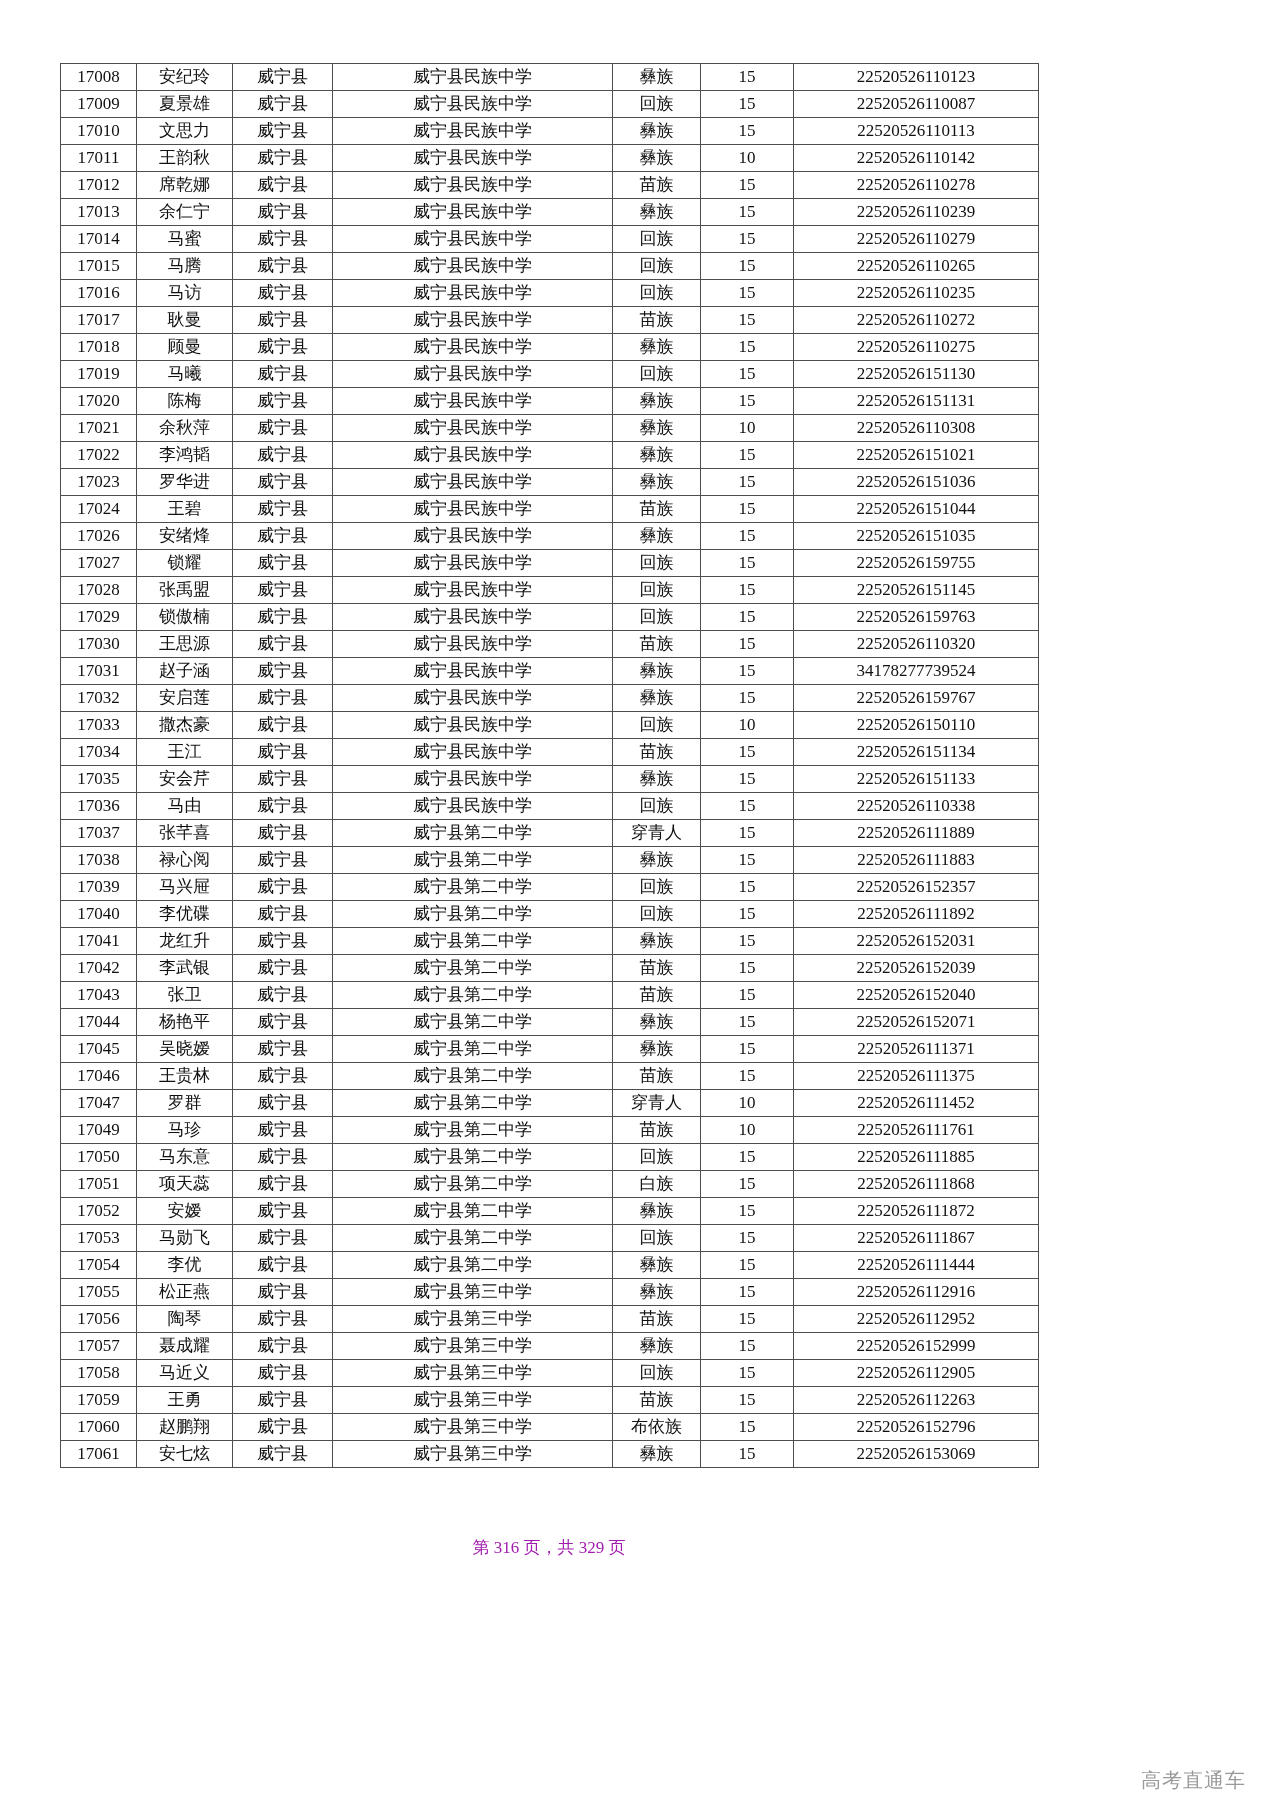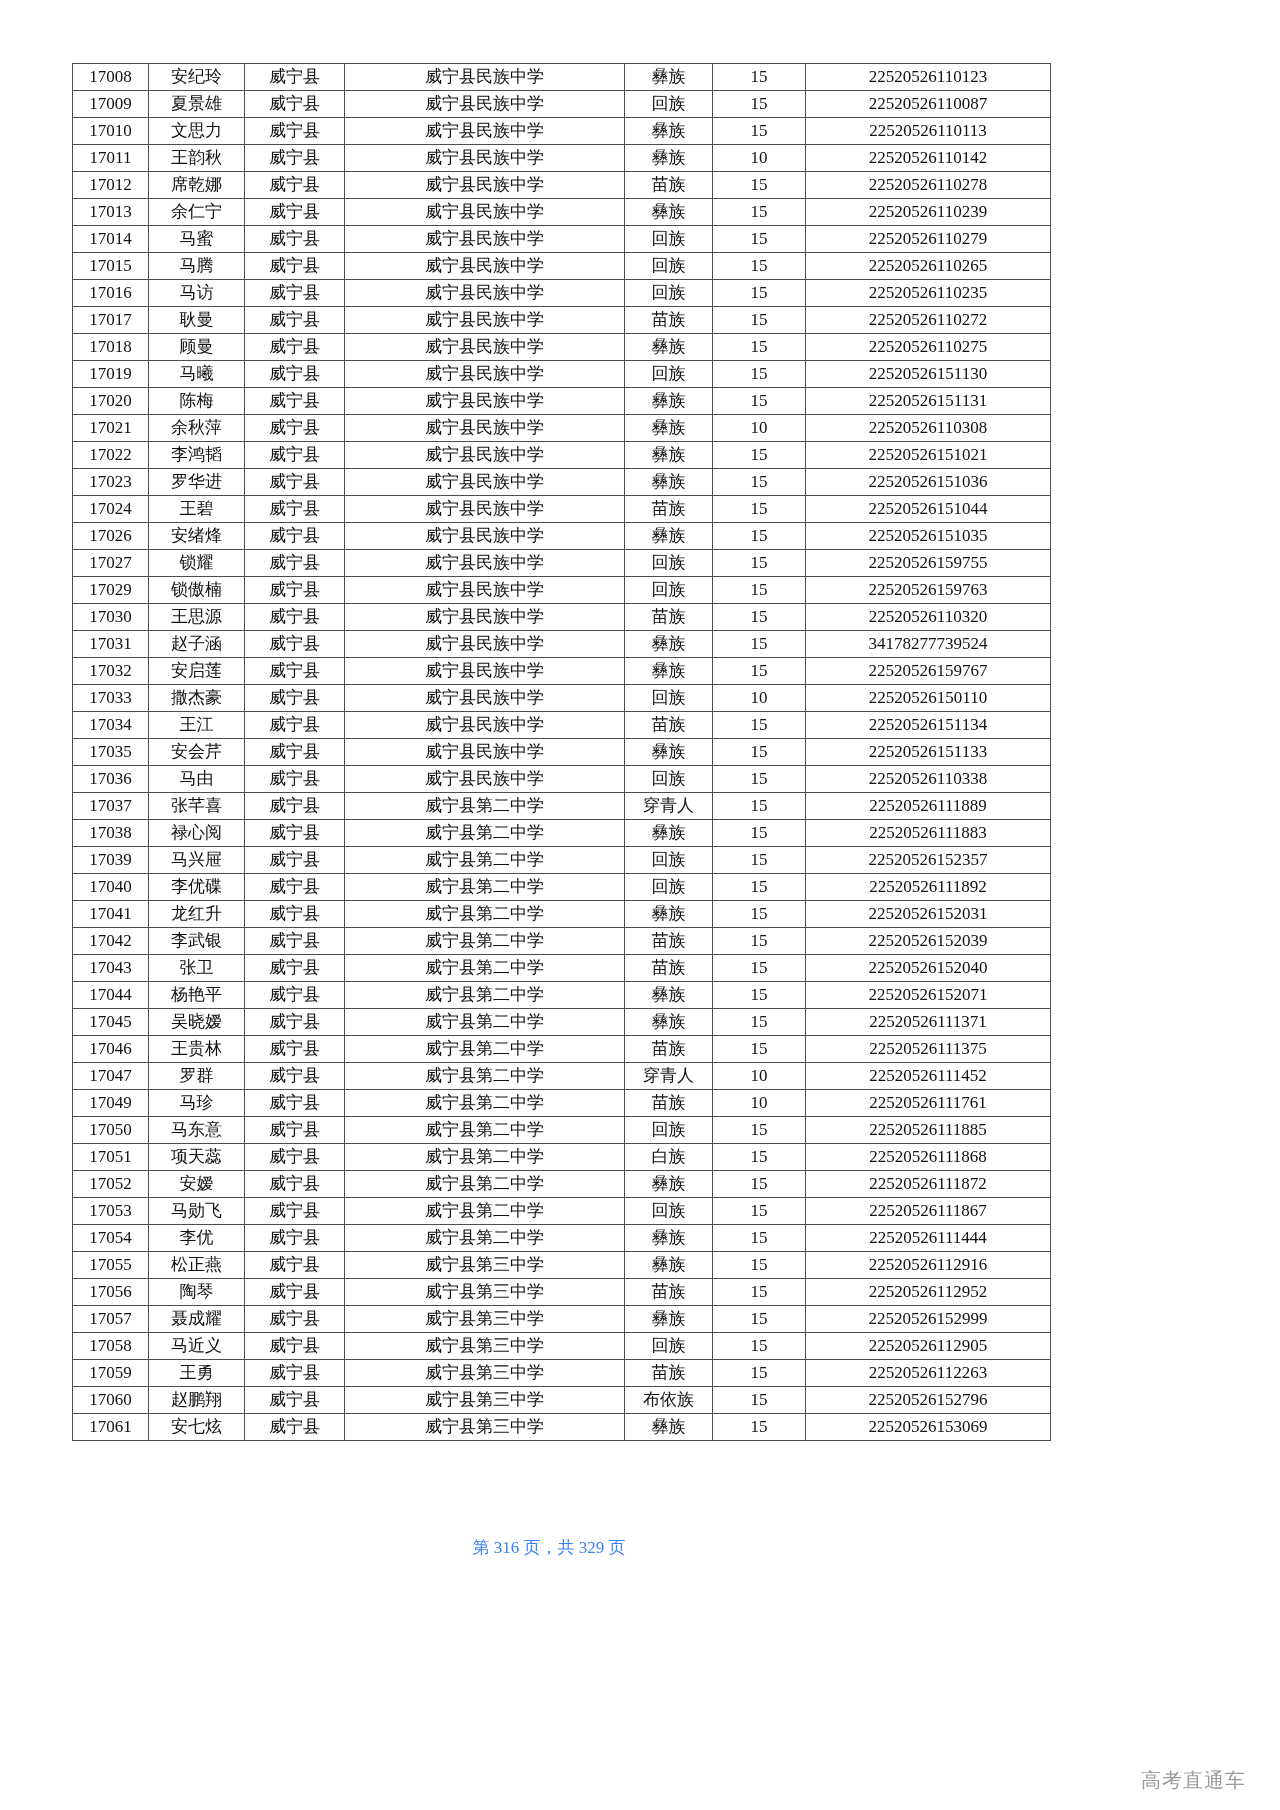--- a/index.html
+++ b/index.html
@@ -6,21 +6,21 @@
   body {
     width: 1280px;
     height: 1810px;
     background: #ffffff;
     position: relative;
     font-family: "Liberation Serif", "DejaVu Serif", serif;
     color: #111111;
   }
   table.roster {
     position: absolute;
-    left: 72px;
+    left: 60px;
     top: 63px;
     border-collapse: collapse;
     table-layout: fixed;
     width: 978px;
     border-radius: 14px;
   }
   table.roster td {
     border: 1px solid #4d4d4d;
     height: 26px;
     padding: 0 2px;
@@ -31,21 +31,21 @@
     white-space: nowrap;
     overflow: hidden;
   }
   .page-footer {
     position: absolute;
     left: 60px;
     width: 978px;
     top: 1536px;
     text-align: center;
     font-size: 17px;
-    color: #3b82f6;
+    color: #a21caf;
   }
   .watermark {
     position: absolute;
     right: 34px;
     bottom: 16px;
     font-size: 20px;
     color: #9a9a9a;
     letter-spacing: 1px;
   }
 </style>
@@ -228,20 +228,29 @@
       <tr>
         <td>17027</td>
         <td>锁耀</td>
         <td>威宁县</td>
         <td>威宁县民族中学</td>
         <td>回族</td>
         <td>15</td>
         <td>22520526159755</td>
       </tr>
       <tr>
+        <td>17028</td>
+        <td>张禹盟</td>
+        <td>威宁县</td>
+        <td>威宁县民族中学</td>
+        <td>回族</td>
+        <td>15</td>
+        <td>22520526151145</td>
+      </tr>
+      <tr>
         <td>17029</td>
         <td>锁傲楠</td>
         <td>威宁县</td>
         <td>威宁县民族中学</td>
         <td>回族</td>
         <td>15</td>
         <td>22520526159763</td>
       </tr>
       <tr>
         <td>17030</td>

